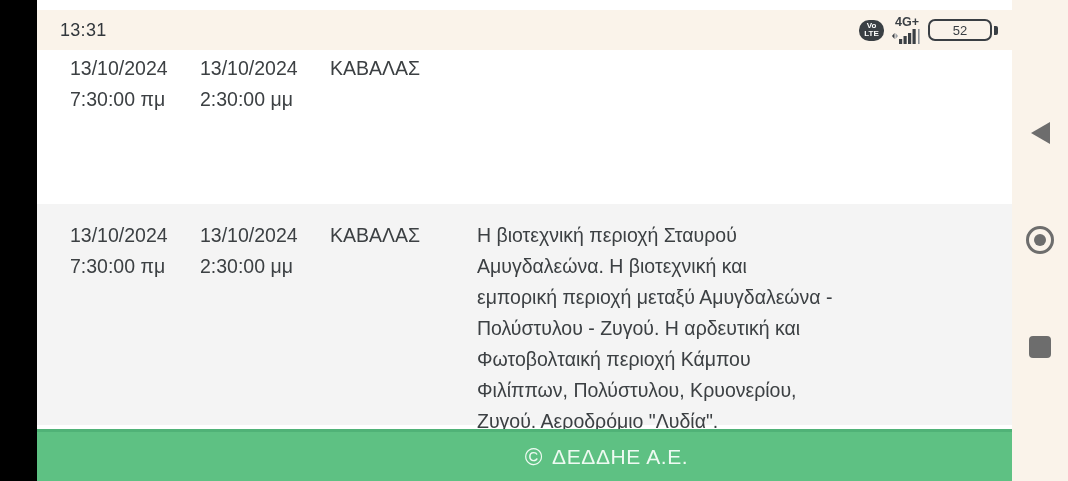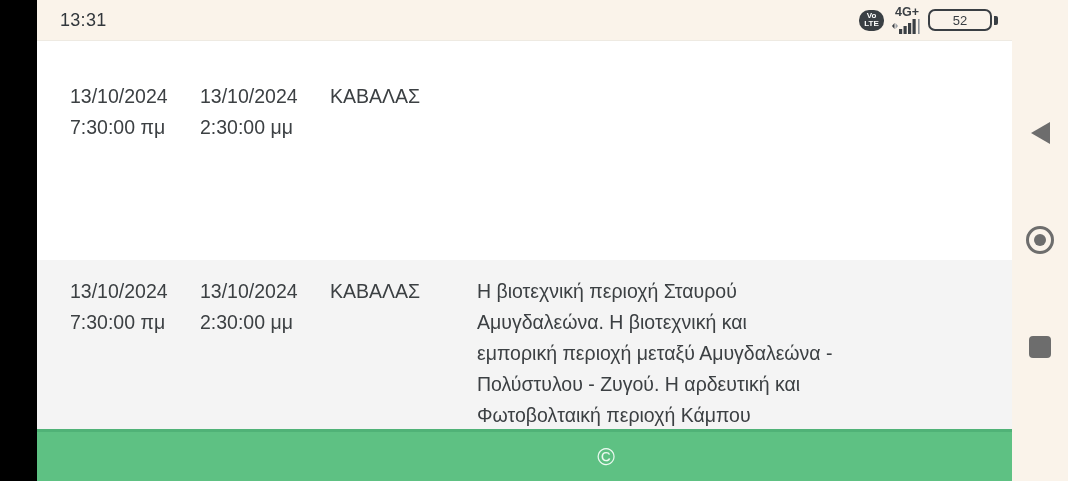--- a/index.html
+++ b/index.html
@@ -17,39 +17,39 @@
               border-top:11px solid transparent; border-bottom:11px solid transparent;
               border-right:19px solid #6d6d6d; cursor:pointer; }
   .nav-home { position:absolute; left:14px; top:226px; width:28px; height:28px;
               border:3px solid #6d6d6d; border-radius:50%; cursor:pointer; }
   .nav-home::after { content:""; position:absolute; left:5px; top:5px; width:12px; height:12px;
               background:#6d6d6d; border-radius:50%; }
   .nav-recents { position:absolute; left:17px; top:336px; width:22px; height:22px;
               background:#6d6d6d; border-radius:4px; cursor:pointer; }
 
   
-  .statusbar { position:absolute; left:37px; top:0; right:0; height:40px; background:#faf3ea;
+  .statusbar { position:absolute; left:37px; top:10px; right:0; height:40px; background:#faf3ea;
                display:flex; align-items:center; justify-content:space-between;
                padding:0 70px 0 23px; z-index:4; }
   .clock { font-size:18px; color:#32373c; letter-spacing:0.3px; }
   .status-icons { display:flex; align-items:center; gap:7px; }
   .volte { width:25px; height:21px; background:#3a3f44; border-radius:10px; color:#fff;
            display:flex; flex-direction:column; align-items:center; justify-content:center;
            font-size:8px; font-weight:bold; line-height:8.5px; }
   .net { display:flex; flex-direction:column; align-items:flex-start; line-height:1; }
   .net-label { font-size:12.5px; font-weight:bold; color:#3a3f44; margin-left:4px; }
   .battery { width:64px; height:22px; border:2.5px solid #3a3f44; border-radius:7px;
              display:flex; align-items:center; justify-content:center;
              font-size:13px; color:#3a3f44; }
   .battery-nub { width:4px; height:9px; background:#3a3f44; border-radius:0 2px 2px 0; margin-left:-5px; }
 
   
   .content { position:absolute; left:37px; top:40px; width:975px; border-top:1px solid #eeeae2; }
   .row { display:grid; grid-template-columns:130px 130px 147px auto;
-         padding-left:33px; padding-right:30px;margin-top:28px; }
+         padding-left:33px; padding-right:30px; }
   .row-0 { height:163px; padding-top:12px; background:#ffffff; }
   .row-1 { height:221px; padding-top:16px; background:#f4f4f4; }
   .cell { font-size:19.5px; line-height:31px; color:#3c4043; white-space:pre-line; }
   .cell.desc { max-width:433px; }
 
   
   .footer { position:absolute; left:37px; top:429px; width:975px; height:52px;
             background:#5ec183; border-top:3px solid #50b277;
             display:flex; align-items:center; justify-content:center; z-index:3; }
   .footer-text { transform:translateX(82px); color:#eefaf2; font-size:21px; letter-spacing:0.6px;
@@ -112,20 +112,21 @@
 Φωτοβολταική περιοχή Κάμπου
 Φιλίππων, Πολύστυλου, Κρυονερίου,
 Ζυγού. Αεροδρόμιο "Λυδία".</div>
     </div>
 
   </div>
 
   <div class="footer">
     <div class="footer-text">
       <span class="copy-symbol">©</span>
+      <span>ΔΕΔΔΗΕ Α.Ε.</span>
     </div>
   </div>
 
   <div class="navbar">
     <div class="nav-back"></div>
     <div class="nav-home"></div>
     <div class="nav-recents"></div>
   </div>
 
 </div>

